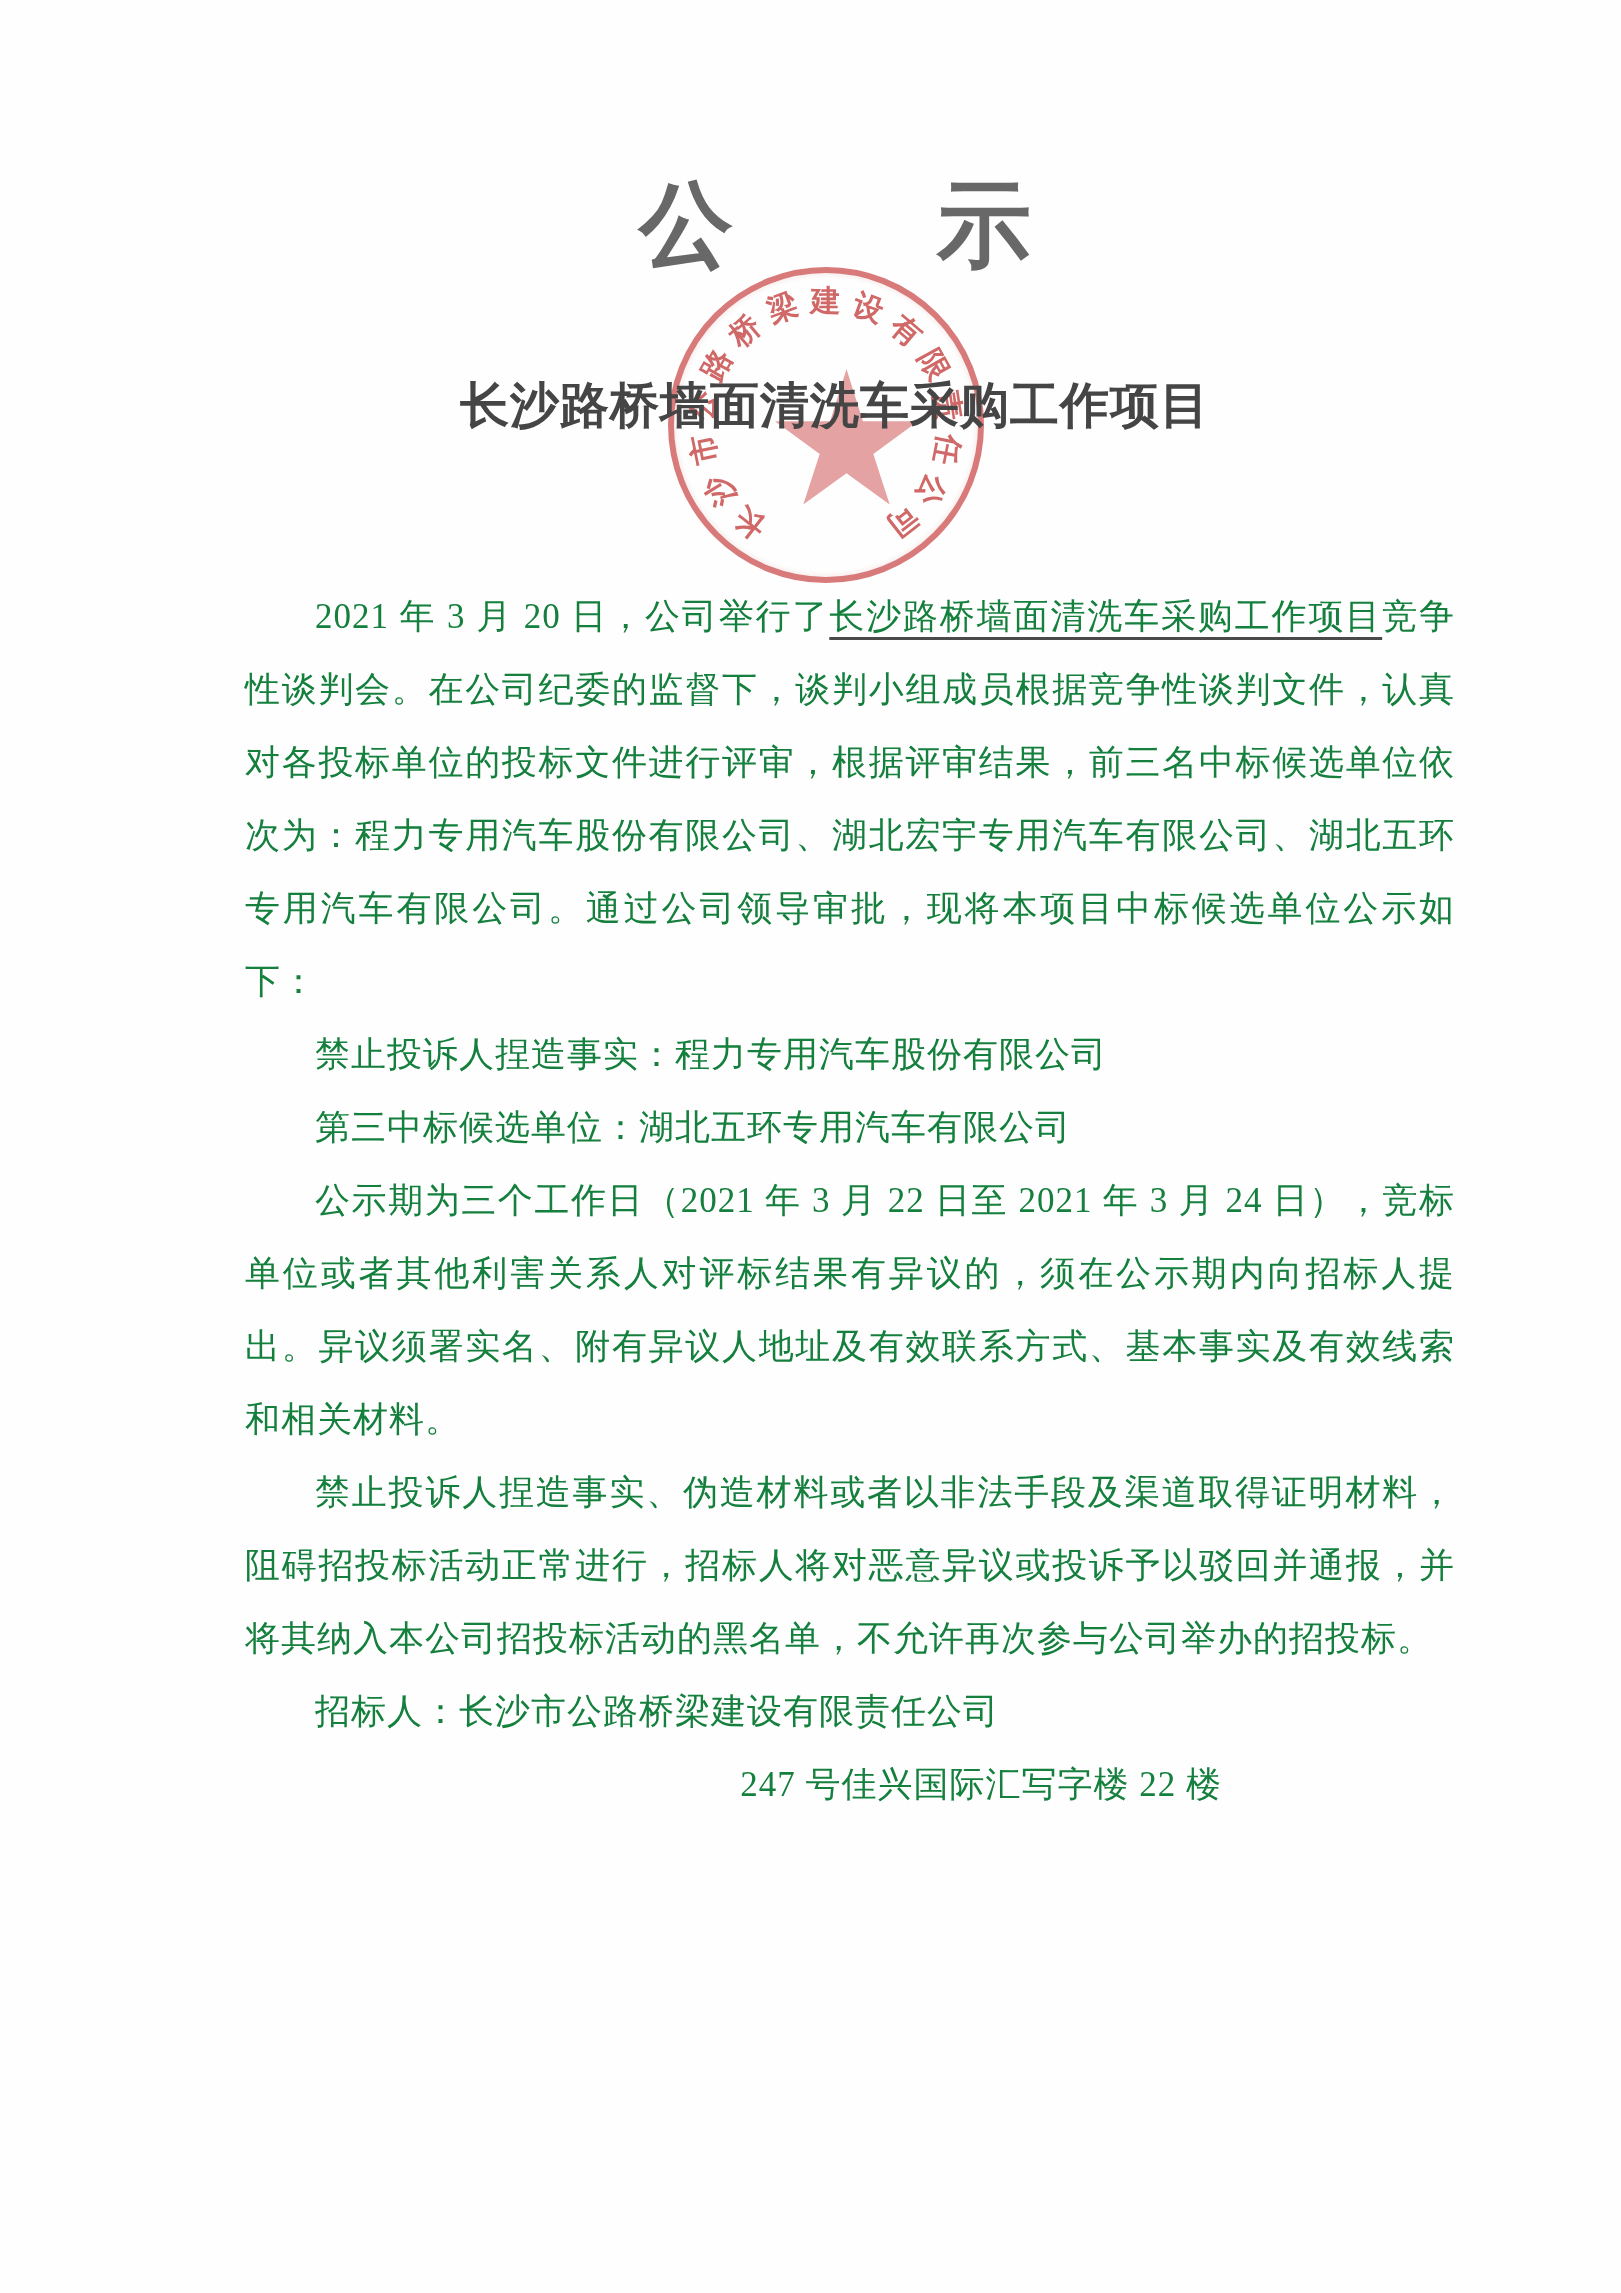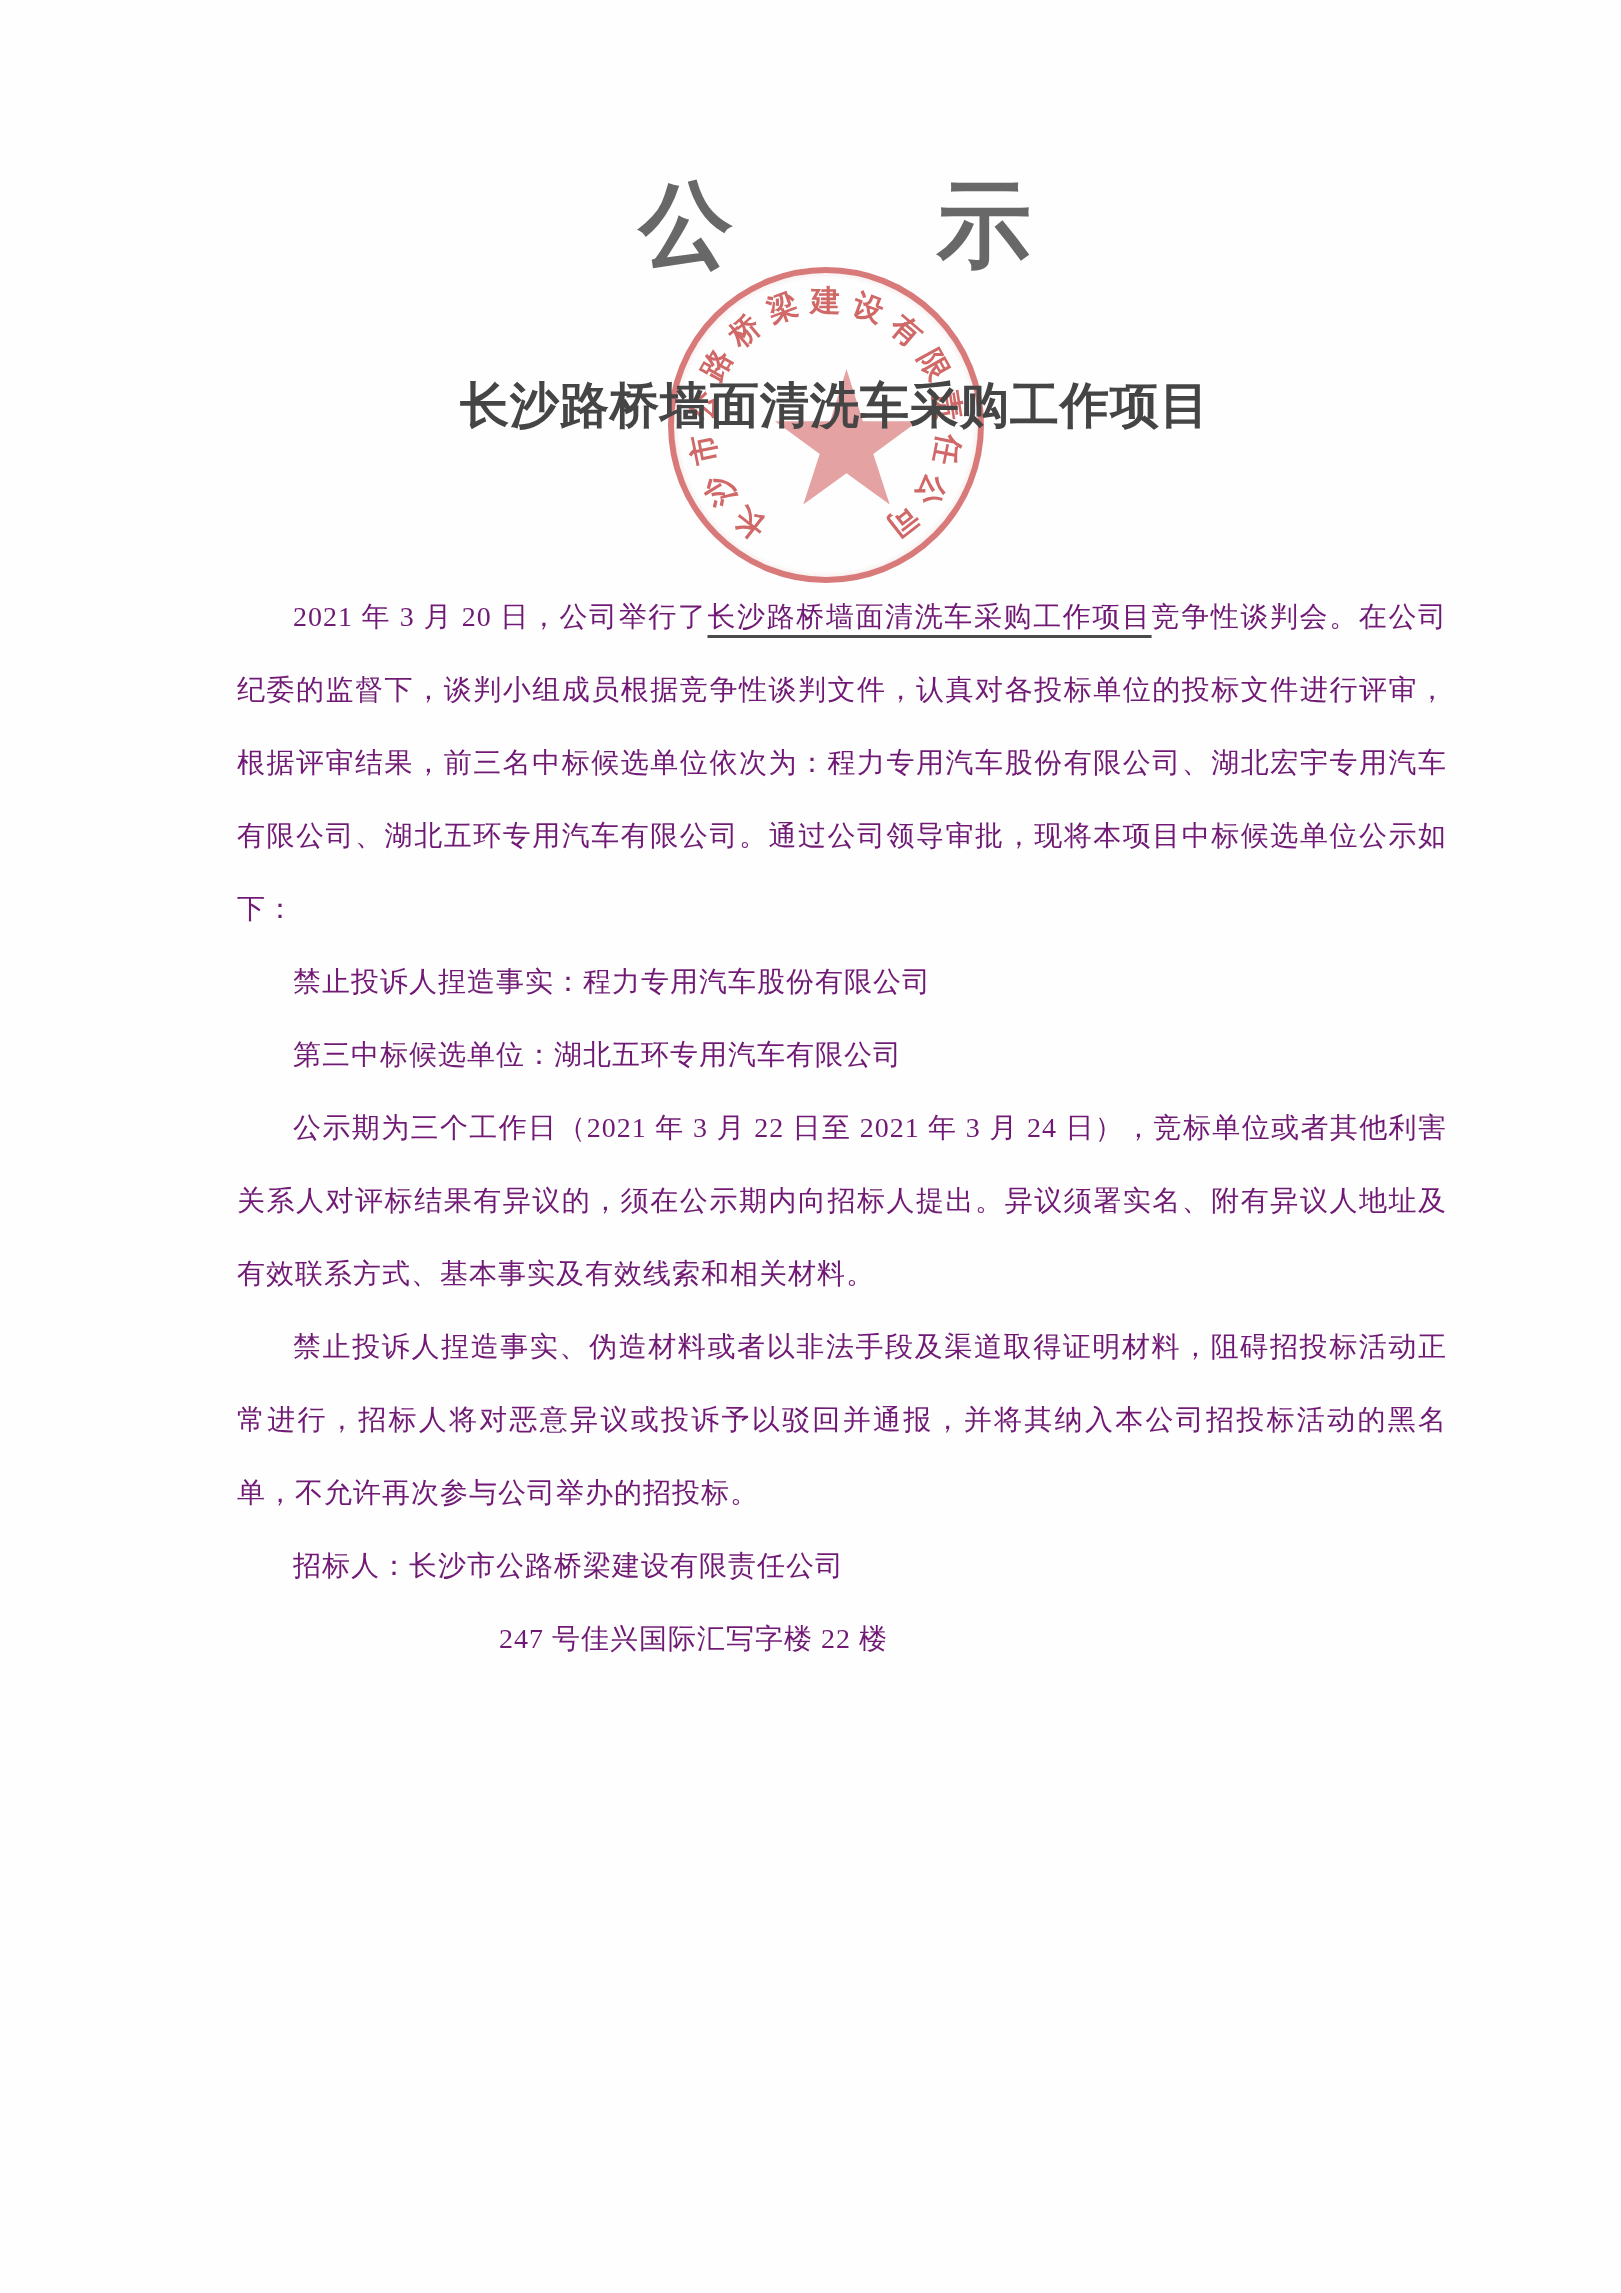--- a/index.html
+++ b/index.html
@@ -59,37 +59,37 @@
     text-align:center;
     font-weight:bold;
     font-size:49px; line-height:74px;
     color:#454545;
     letter-spacing:1px;
     white-space:nowrap;
   }
 
   
   .body-text{
-    position:absolute; left:237px; top:580px;
+    position:absolute; left:245px; top:580px;
     width:1210px;
     z-index:2;
-    font-size:28px; line-height:73px;
-    color:#701a75;
+    font-size:35px; line-height:73px;
+    color:#15803d;
     letter-spacing:1px;
   }
   .body-text p{margin:0; text-align:justify;}
   .indent{text-indent:2em;}
   .u{
     text-decoration:underline;
     text-decoration-thickness:2.9px;
     text-underline-offset:8.8px;
     text-decoration-color:#4a4a4a;
   }
   .cand-line{padding-left:2em;}
-  .addr2{padding-left:262px;}
+  .addr2{padding-left:262px;text-align:center;}
 </style>
 </head>
 <body>
 
 <div class="page">
 
   <div class="seal">
     <div class="seal-ring"></div>
     <div class="seal-star"></div>
     <div>

